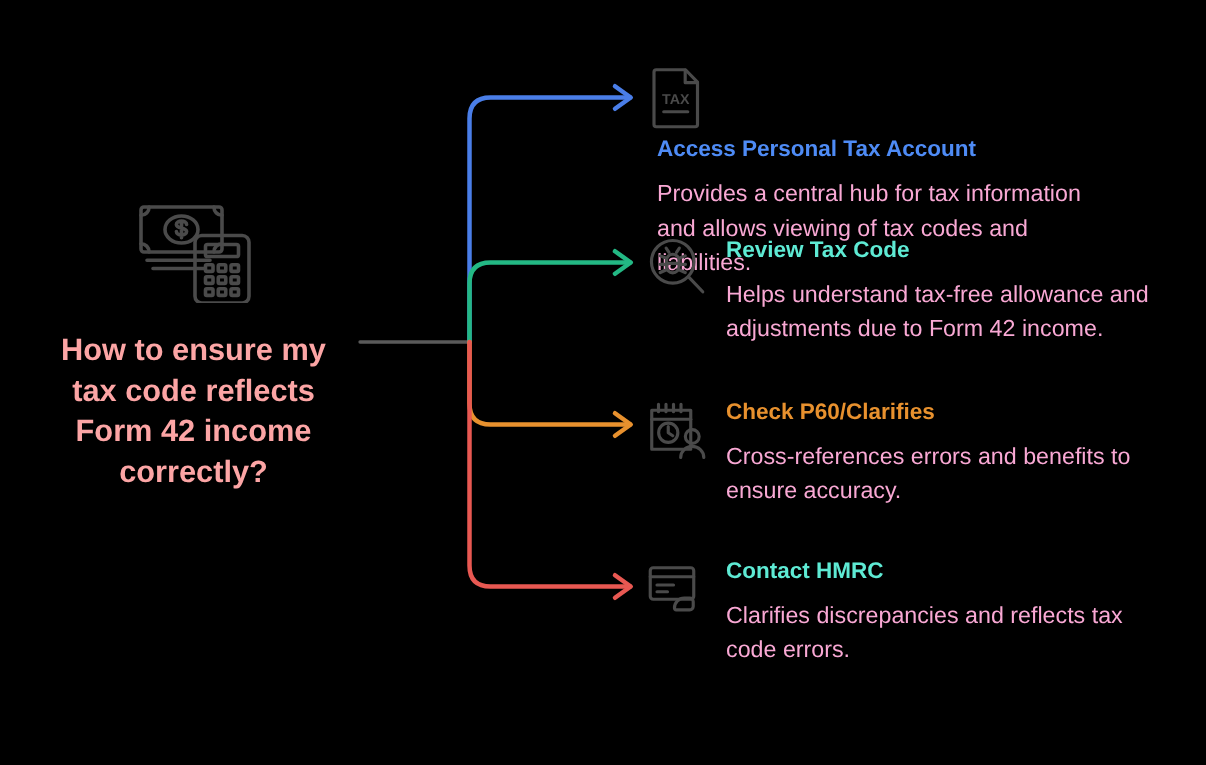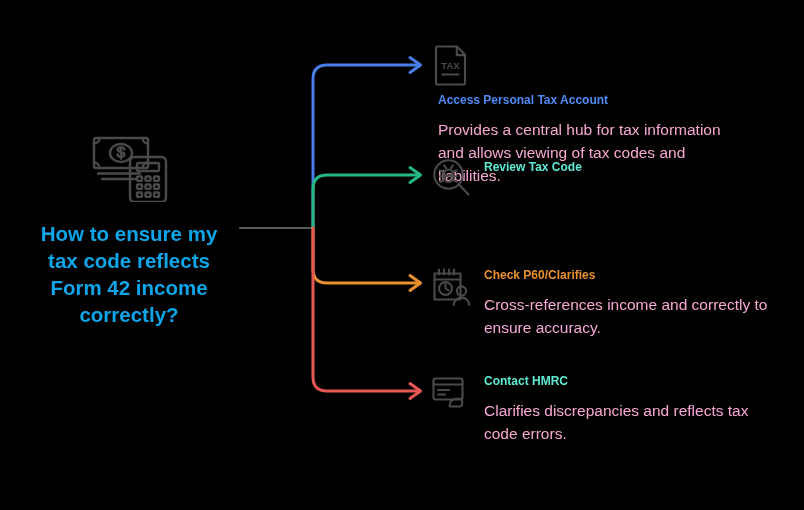--- a/index.html
+++ b/index.html
@@ -37,21 +37,21 @@
   #root-icon {
     width: 96px;
     height: 72px;
     display: block;
   }
 
   #root-title {
     margin-top: 18px;
     width: 210px;
     text-align: center;
-    color: #0ea5e9;
+    color: #fca5a5;
     font-size: 20.5px;
     font-weight: bold;
     line-height: 27px;
     letter-spacing: 0px;
   }
 
   
   #connectors {
     position: absolute;
     left: 0;
@@ -79,21 +79,21 @@
   }
 
   .branch-icon-wrap svg { display: block; }
 
   .branch-body {
     margin-left: 10px;
     padding-top: 2px;
   }
 
   .branch-title {
-    font-size: 12px;
+    font-size: 15px;
     font-weight: bold;
     line-height: 20px;
     letter-spacing: 0px;
     white-space: nowrap;
   }
 
   .branch-desc {
     margin-top: 8px;
     color: #f9a8d4;
     font-size: 15.5px;
@@ -186,41 +186,42 @@
         <rect x="16.3" y="14.5" width="8.4" height="12.4" rx="4.2"></rect>
         <path d="M16.4 20.6h8.2"></path>
 
         <path d="M18 13.2l-1.9-2.8M23 13.2l1.9-2.8"></path>
 
         <path d="M16.3 17.2l-4.1-1.6M16.3 21.2H12M16.3 24.8l-4.1 1.9M24.7 17.2l4.1-1.6M24.7 21.2H29M24.7 24.8l4.1 1.9"></path>
       </svg>
     </span>
     <div class="branch-body">
       <div class="branch-title">Review Tax Code</div>
+      <div class="branch-desc">Helps understand tax-free allowance and adjustments due to Form 42 income.</div>
     </div>
   </div>
 
   <div class="branch" id="branch-2">
     <span class="branch-icon-wrap">
       <svg width="48" height="48" viewBox="0 0 48 48" fill="none" stroke="#4a4a4a" stroke-width="2.1" stroke-linecap="round" stroke-linejoin="round">
         <path d="M6.5 10.5h26v26h-26z"></path>
         <path d="M6.5 16.5h26"></path>
 
         <path d="M11 6.5v5M16 6.5v5M21 6.5v5M26 6.5v5"></path>
 
         <circle cx="17.5" cy="25.5" r="6.4"></circle>
         <path d="M17.5 21.3v4.2l3 2"></path>
 
         <circle cx="33.5" cy="28" r="4.6"></circle>
         <path d="M25.8 42c0-4.3 3.5-7.4 7.7-7.4s7.7 3.1 7.7 7.4"></path>
       </svg>
     </span>
     <div class="branch-body">
       <div class="branch-title">Check P60/Clarifies</div>
-      <div class="branch-desc">Cross-references income and correctly to ensure accuracy.</div>
+      <div class="branch-desc">Cross-references errors and benefits to ensure accuracy.</div>
     </div>
   </div>
 
   <div class="branch" id="branch-3">
     <span class="branch-icon-wrap">
       <svg width="48" height="48" viewBox="0 0 48 48" fill="none" stroke="#4a4a4a" stroke-width="2.1" stroke-linecap="round" stroke-linejoin="round">
         <rect x="5.5" y="9.5" width="29" height="21" rx="2"></rect>
         <path d="M5.5 15.5h29"></path>
         <path d="M10 21h11M10 25.5h7"></path>
 

